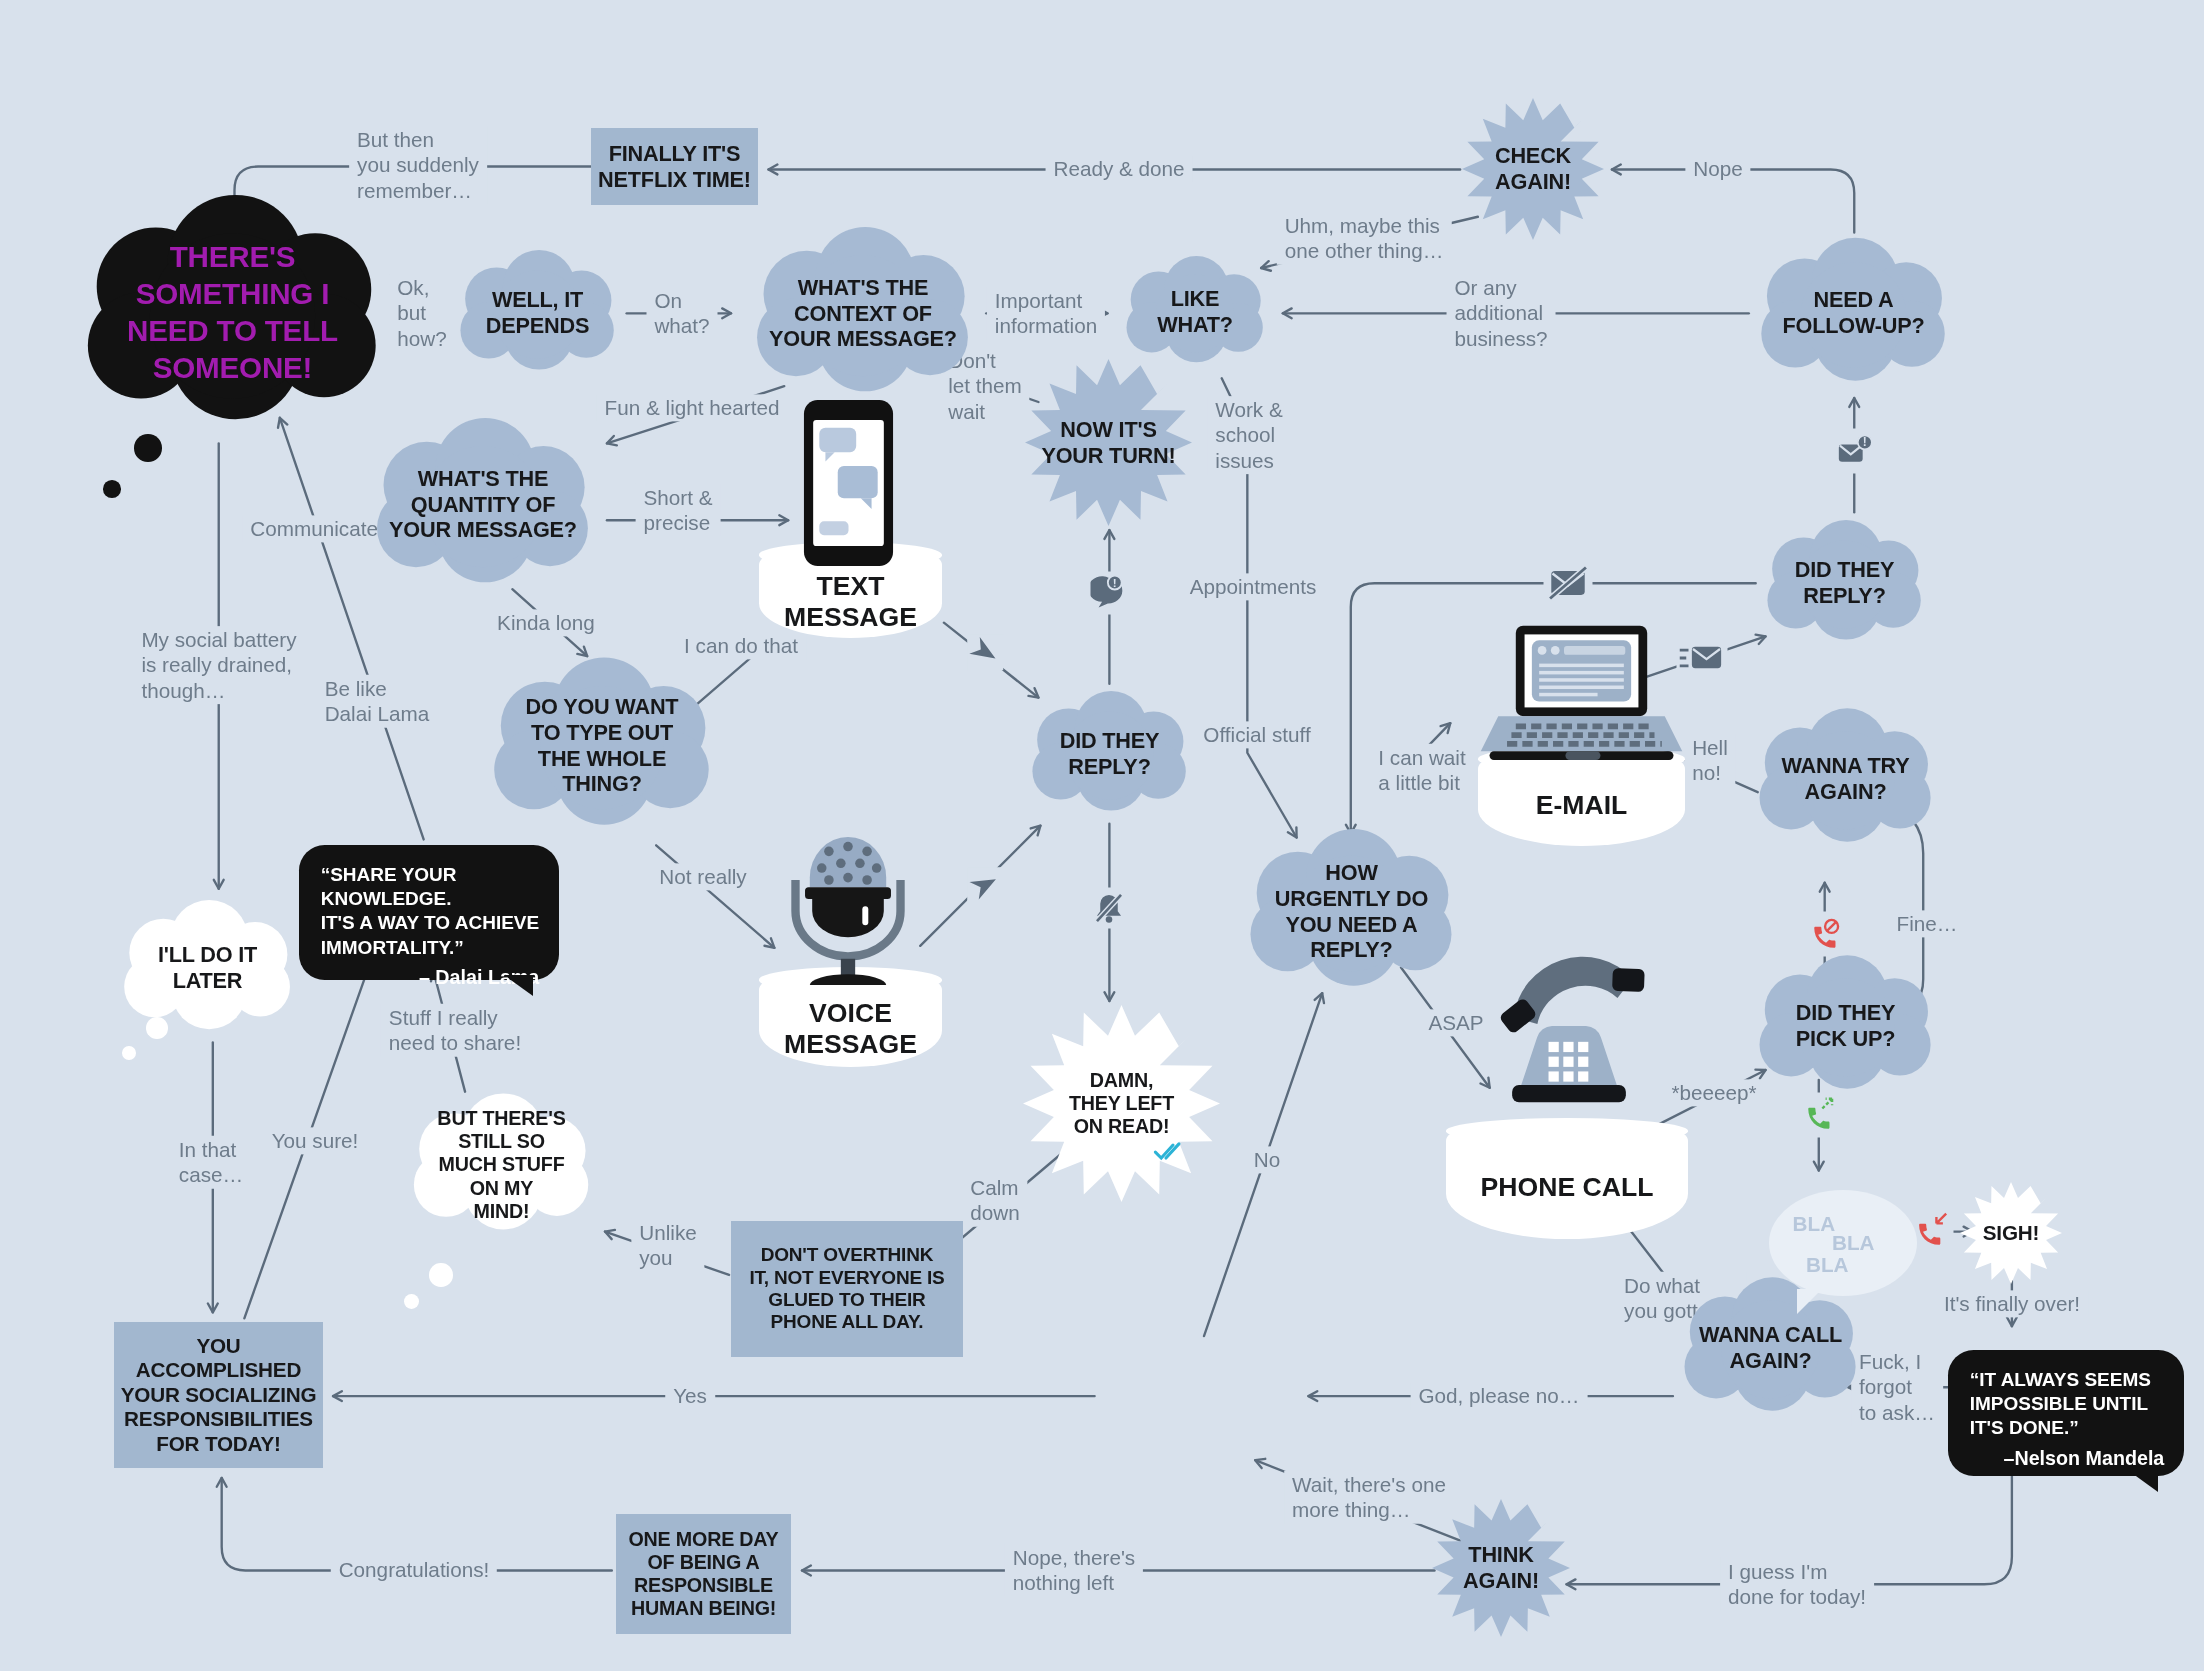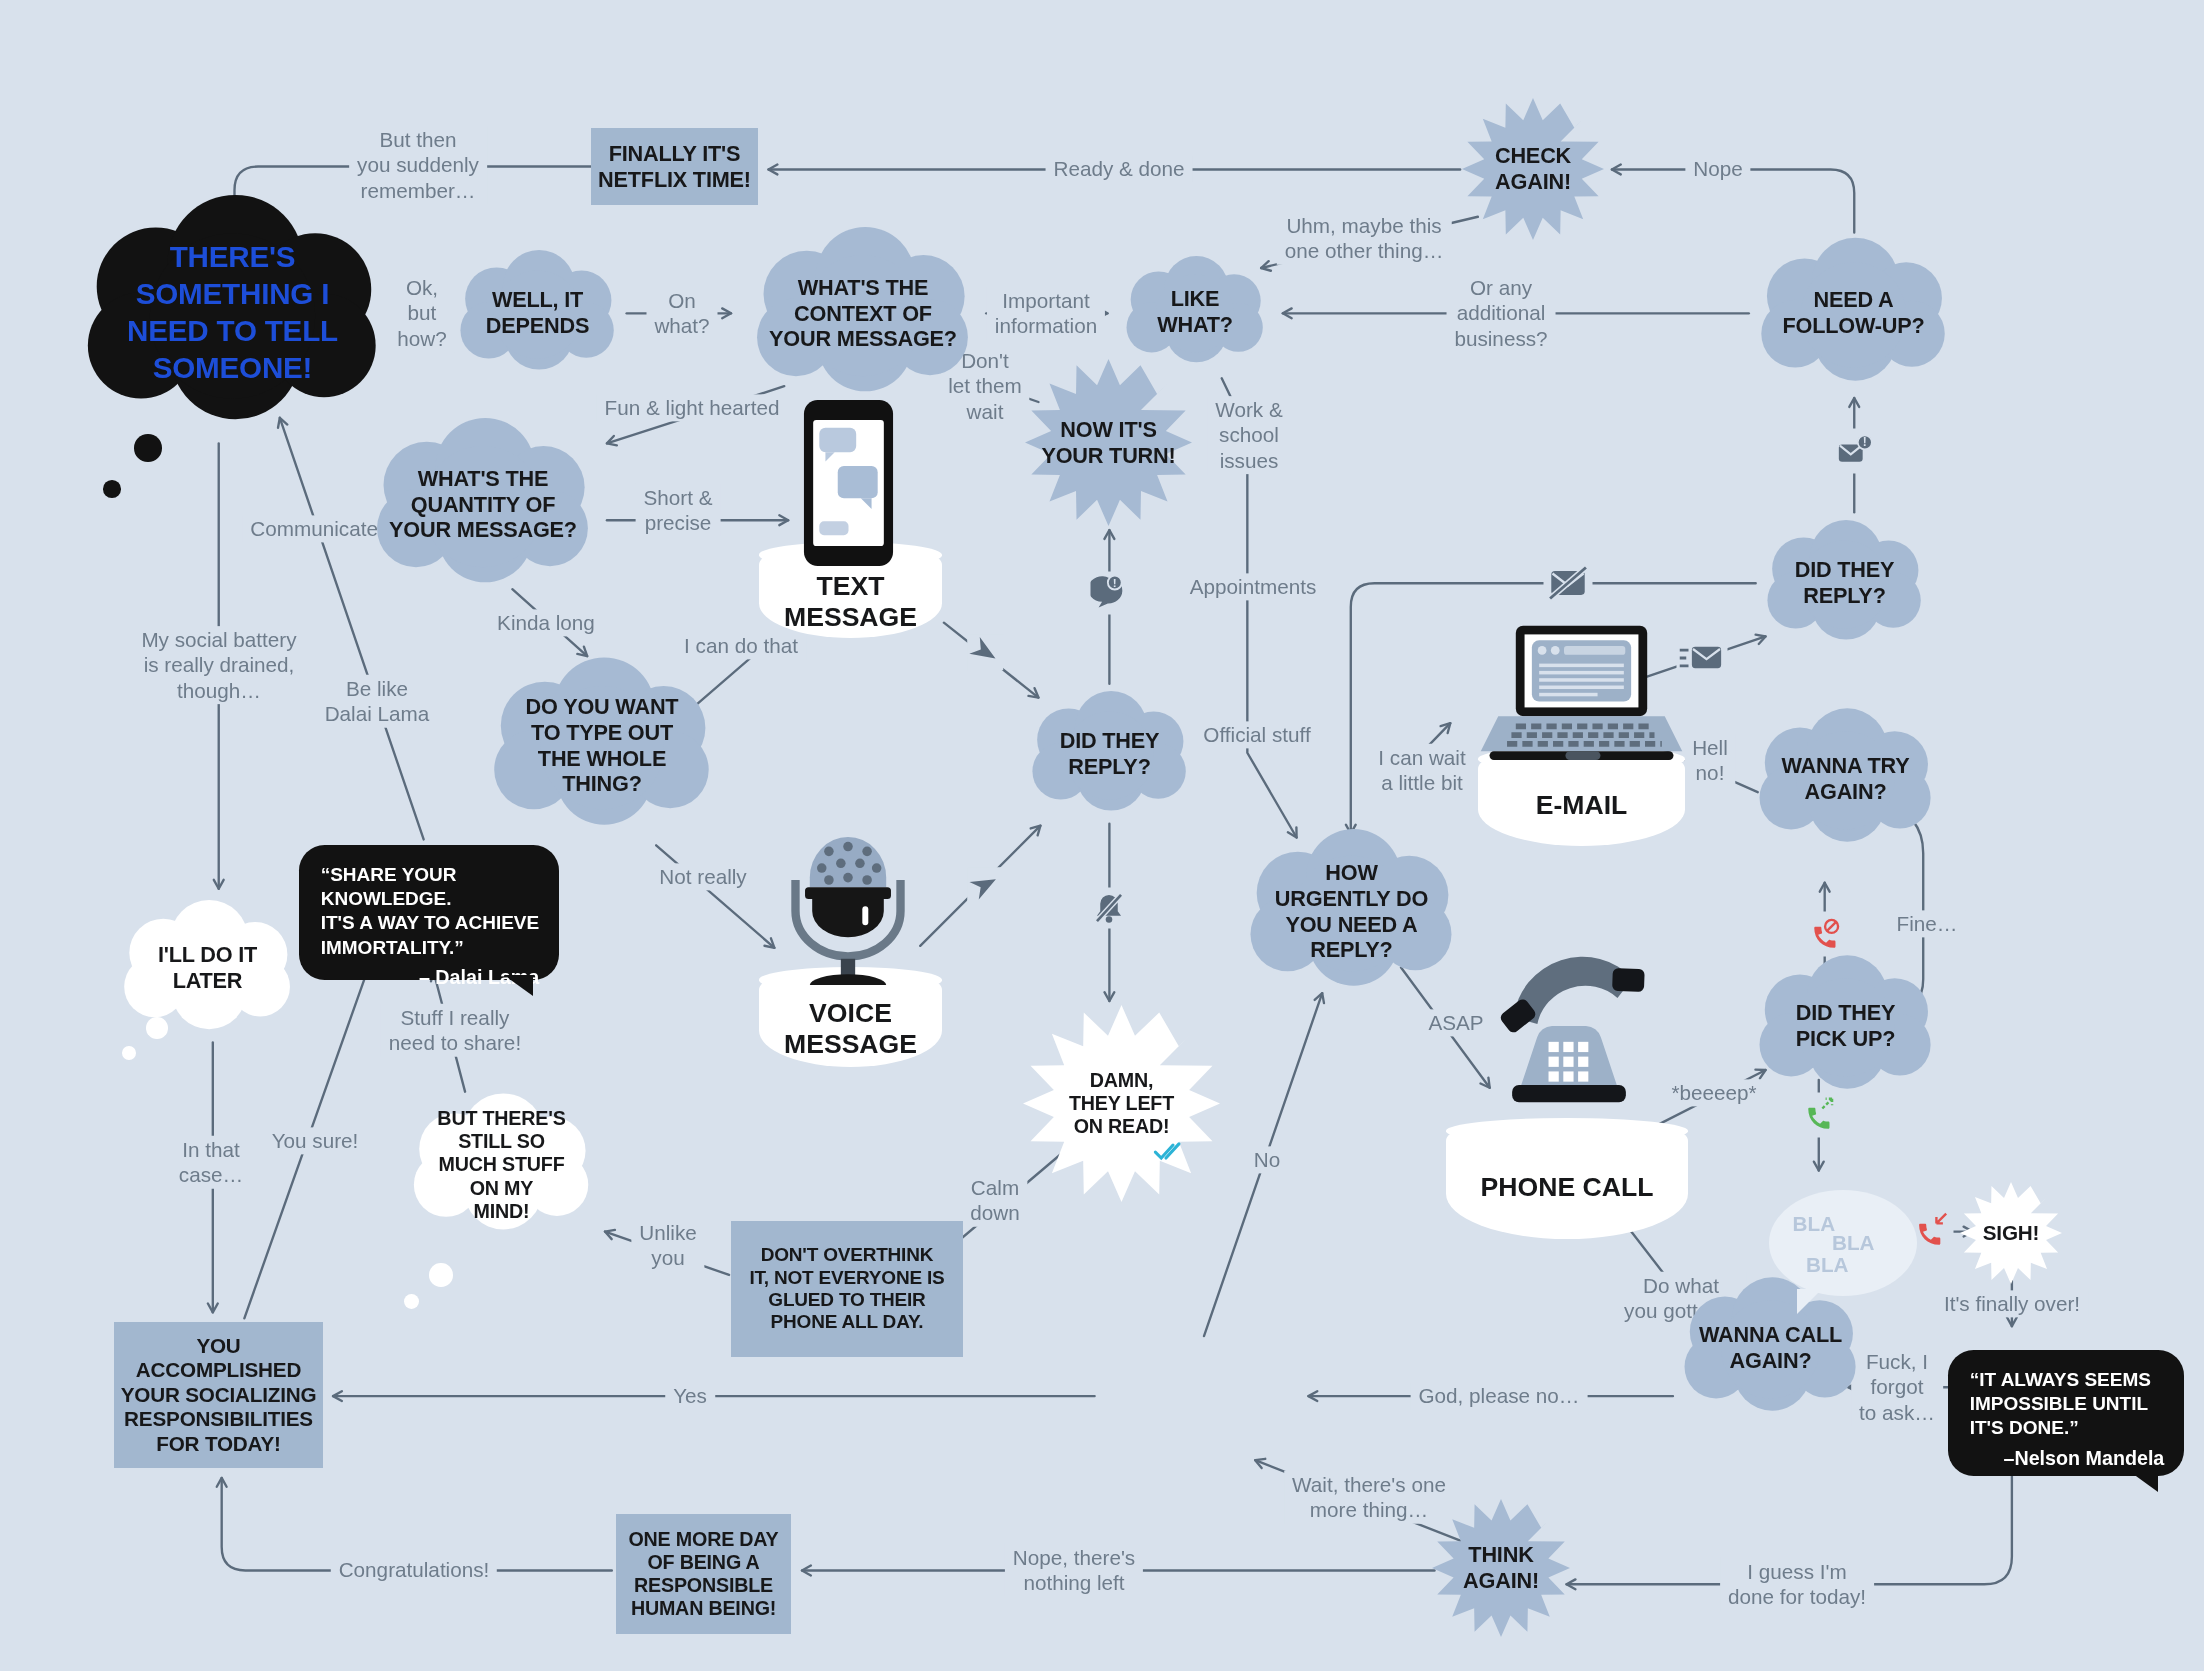--- a/index.html
+++ b/index.html
@@ -4,34 +4,34 @@
 <style>
   :root{
     --bg:#d8e1ec; --cloud:#a6bad3; --box:#a2b7cf; --ink:#17181a;
     --line:#5b6b7c; --label:#6e7c8b; --white:#ffffff; --bla:#e9eff6; --blatxt:#b7c7db;
   }
   html,body{margin:0;padding:0;}
   body{font-family:"Liberation Sans","DejaVu Sans",sans-serif;}
   .canvas{position:relative;width:2205px;height:1672px;background:var(--bg);overflow:hidden;}
   svg.edges{position:absolute;left:0;top:0;z-index:1;}
   .lbl{position:absolute;transform:translate(-50%,-50%);z-index:2;color:var(--label);
-       font-size:20.7px;line-height:1.22;text-align:center;white-space:pre-line;
+       font-size:20.7px;line-height:1.22;white-space:pre-line;
        background:var(--bg);padding:1px 7.9px;}
   .node{position:absolute;display:flex;align-items:center;justify-content:center;
         text-align:center;font-weight:bold;color:var(--ink);z-index:3;}
   .node .shape{position:absolute;left:0;top:0;width:100%;height:100%;}
   .node .txt{position:relative;z-index:1;white-space:pre-line;font-size:21.7px;line-height:1.18;
              letter-spacing:-0.2px;}
   .cloud .shape{fill:var(--cloud);}
   .cloud.white .shape{fill:var(--white);}
   .burst .shape{fill:var(--cloud);}
   .burst.white .shape{fill:var(--white);}
   .box{background:var(--box);}
   .blackbubble .shape{fill:#121212;}
-  .blackbubble .txt{color:#1d4ed8;font-size:29.6px;line-height:1.25;}
+  .blackbubble .txt{color:#a21caf;font-size:29.6px;line-height:1.25;}
   .tail{position:absolute;border-radius:50%;z-index:3;}
   .tail.black{background:#121212;}
   .tail.white{background:#fff;}
   .quote{position:absolute;background:#121212;color:#fff;border-radius:25.6px;z-index:3;
          padding:17.7px 19.7px 11.8px 21.7px;}
   .quote .q{font-weight:bold;font-size:19px;line-height:1.28;white-space:pre-line;}
   .quote .attr{font-weight:bold;font-size:19.7px;text-align:right;margin-top:5.9px;}
   .quote::after{content:"";position:absolute;right:25.6px;bottom:-15.8px;width:0;height:0;
         border-left:29.6px solid transparent;border-top:21.7px solid #121212;}
   .cyl{position:absolute;background:#fff;border-radius:13.8px 13.8px 50% 50% / 9.9px 9.9px 42% 42%;z-index:3;}

